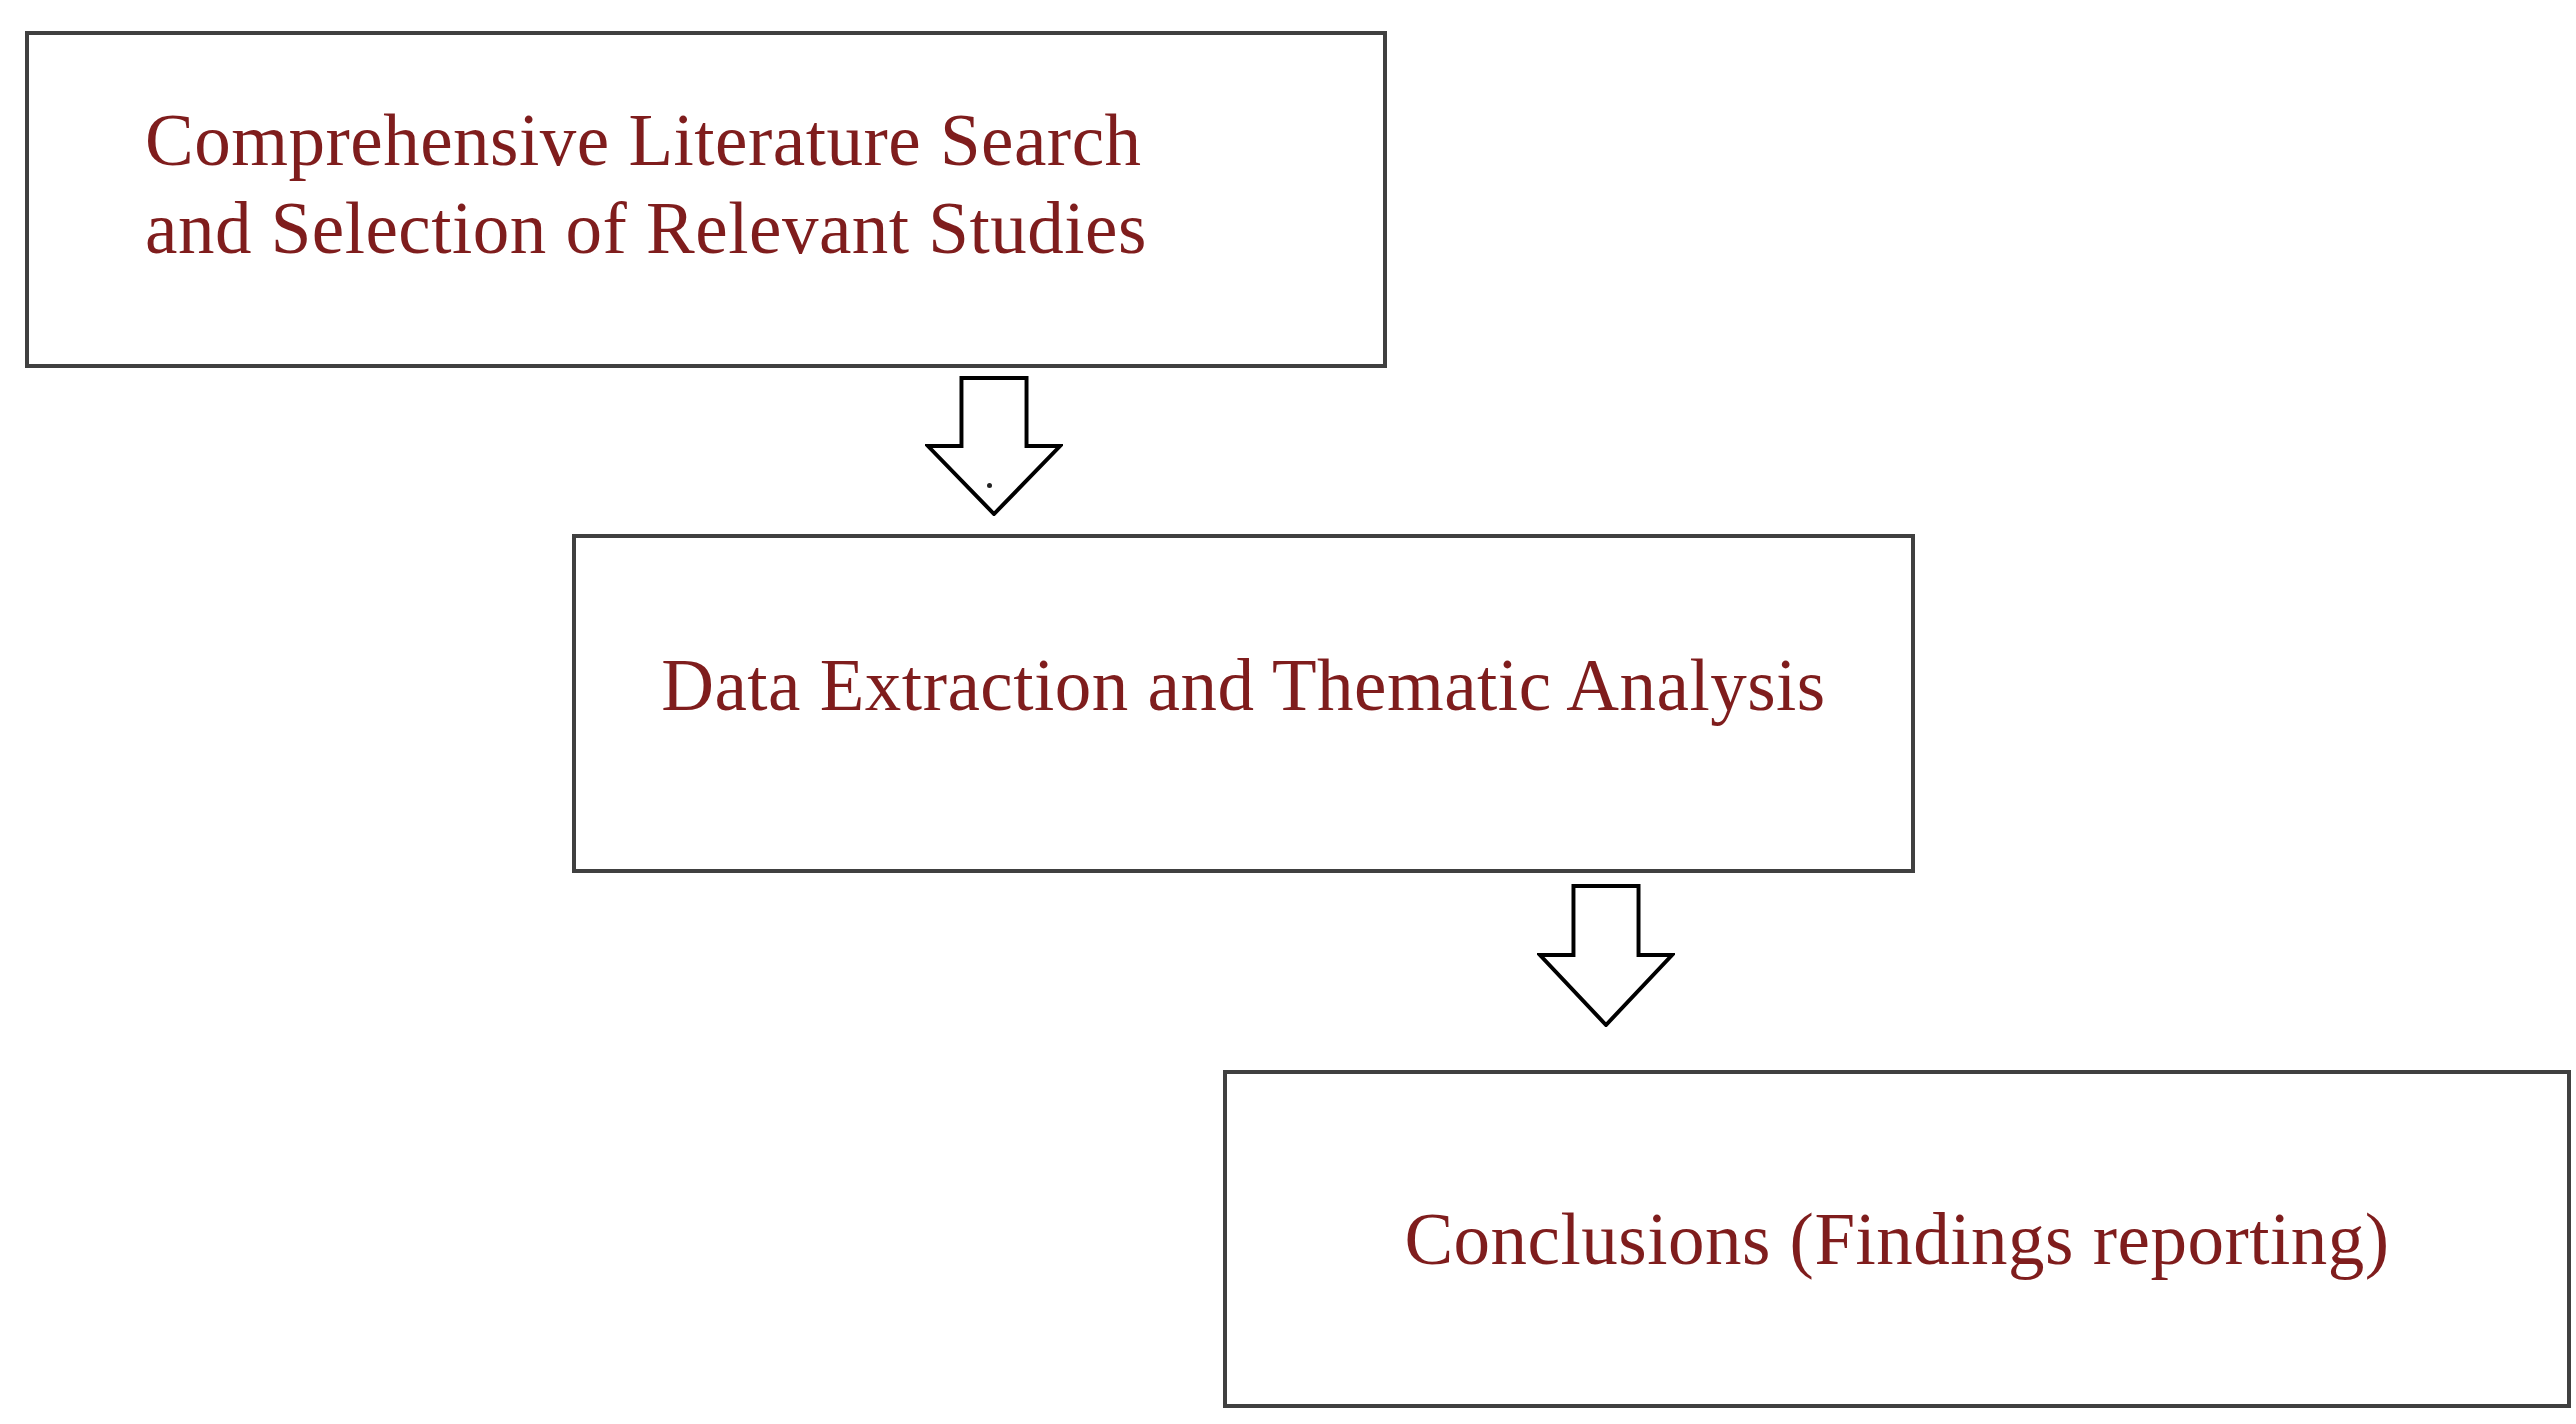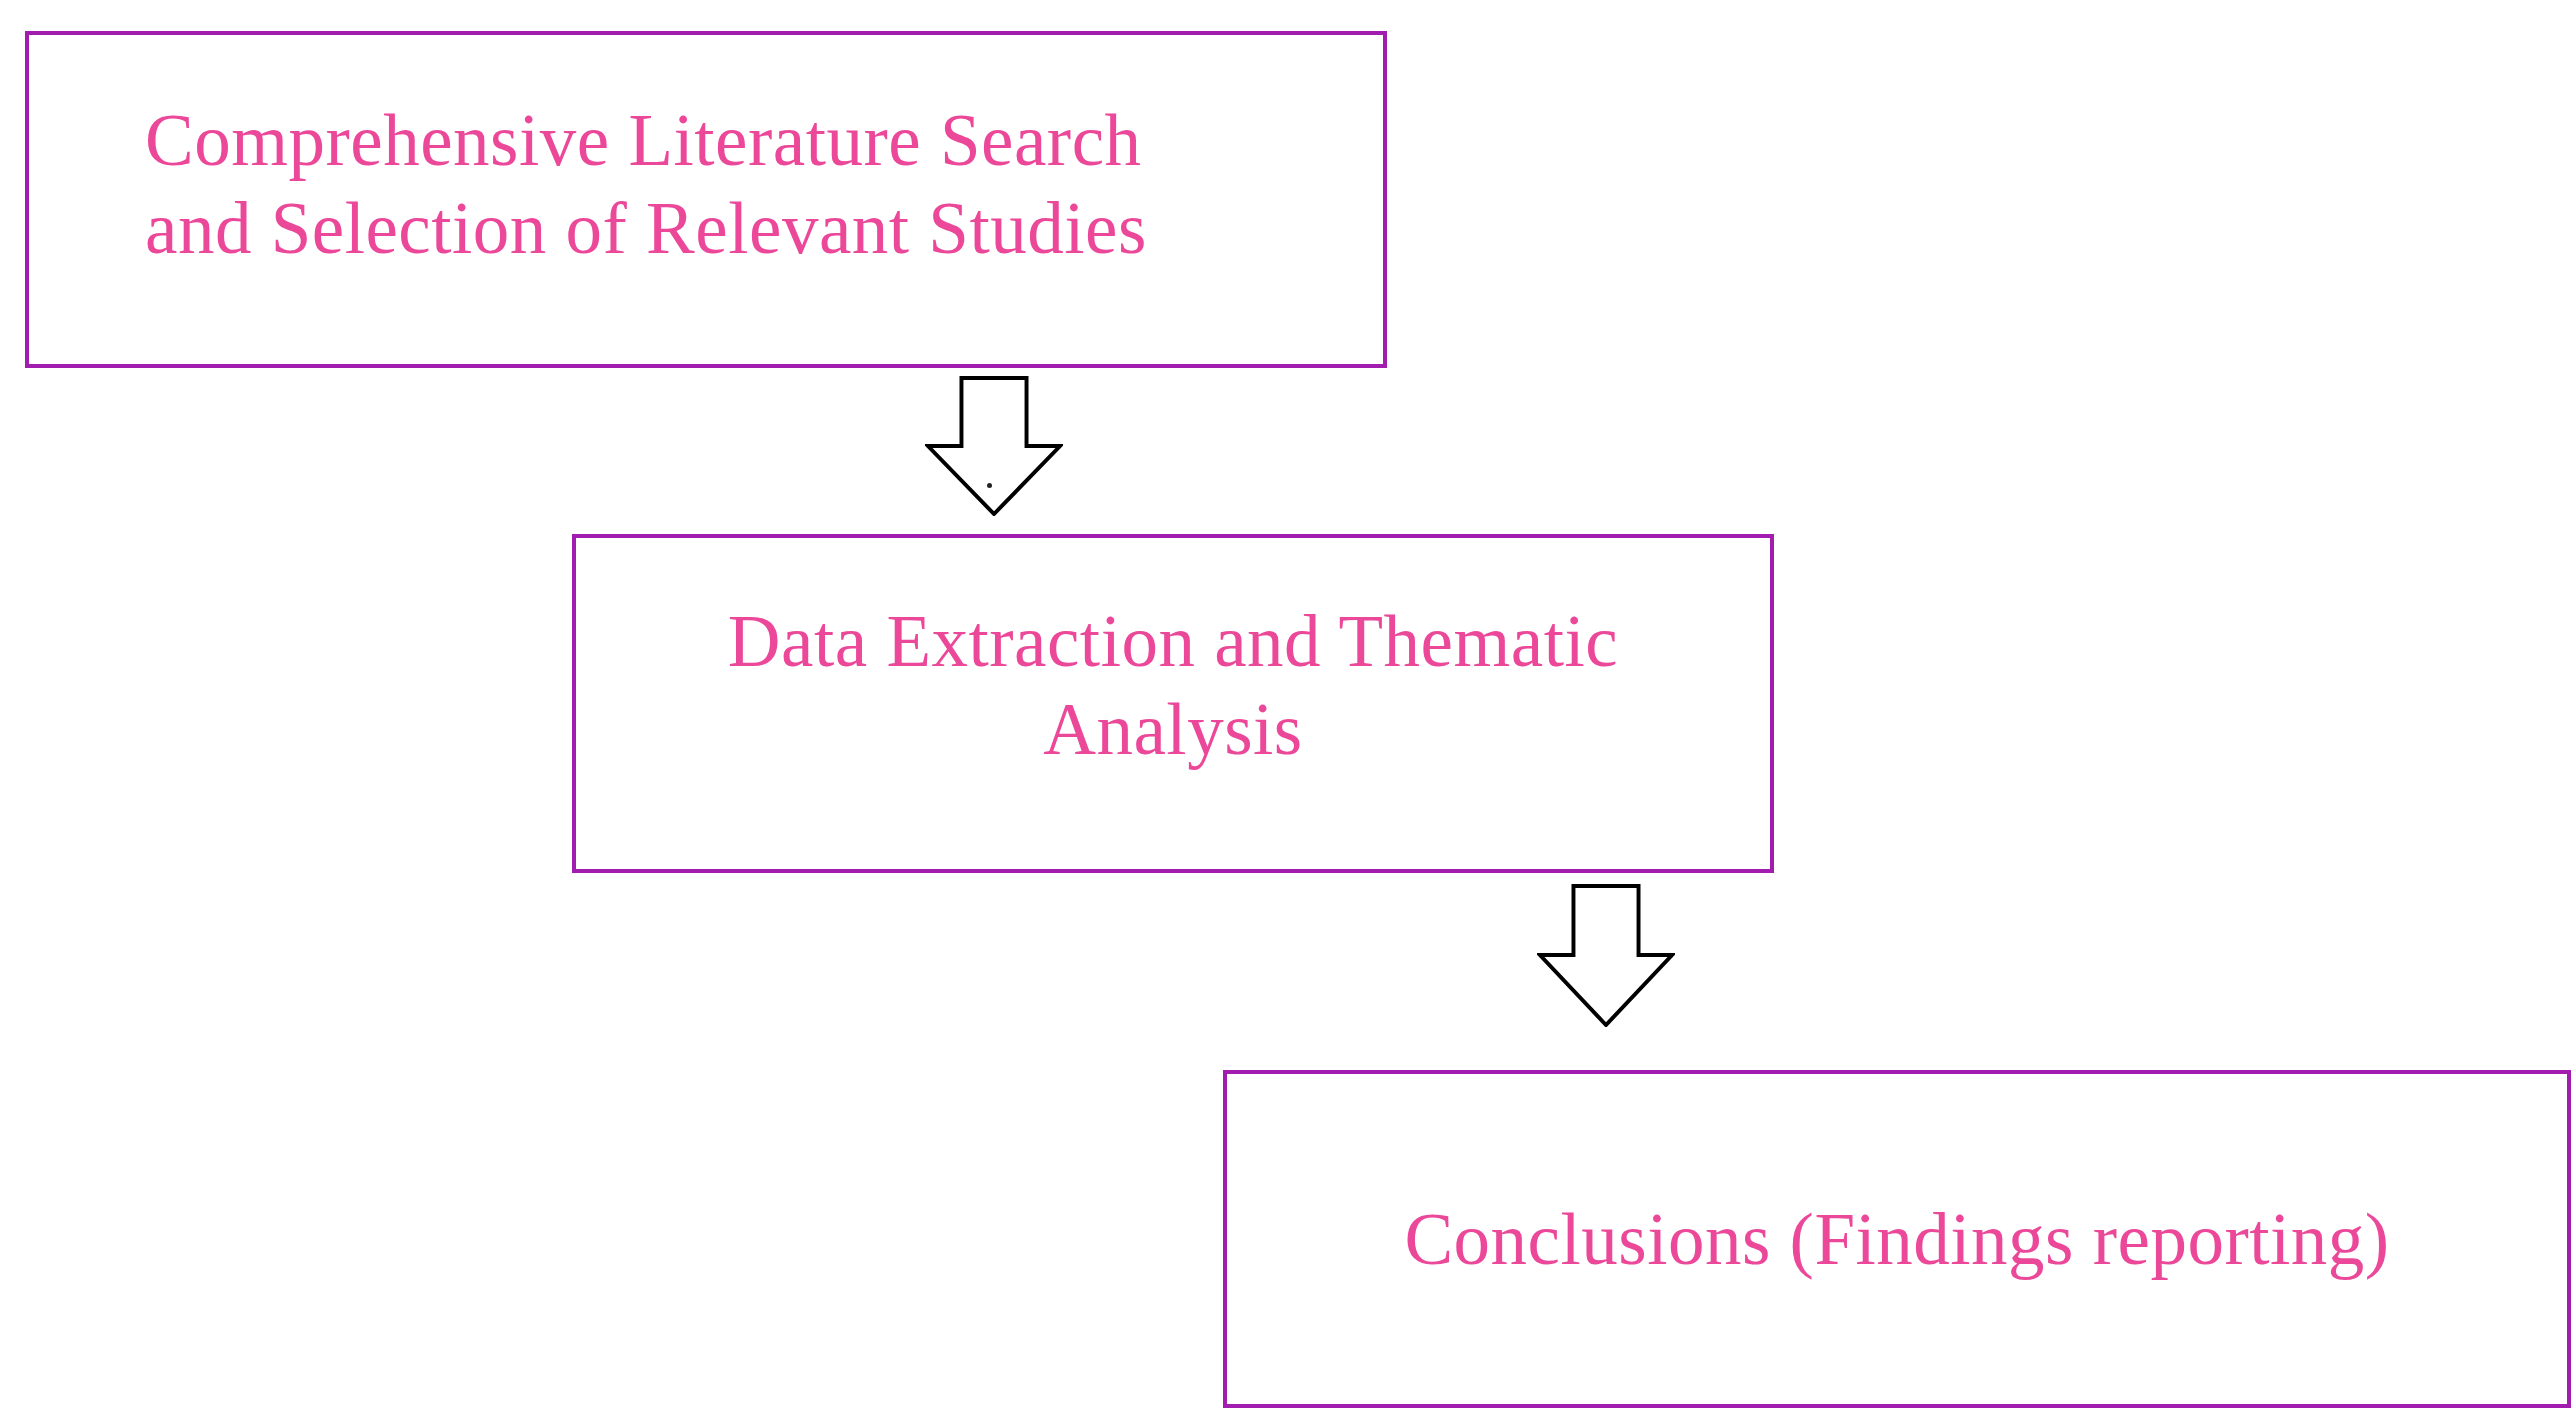--- a/index.html
+++ b/index.html
@@ -11,39 +11,39 @@
     position: relative;
     width: 2576px;
     height: 1425px;
     background: #ffffff;
     font-family: "Liberation Serif", serif;
     overflow: hidden;
   }
   .flow-box {
     position: absolute;
     background: #ffffff;
-    border: 4px solid #a21caf;
+    border: 4px solid #404040;
     box-sizing: border-box;
     display: flex;
     flex-direction: column;
     justify-content: center;
-    color: #ec4899;
+    color: #7f1d1d;
     font-size: 73px;
     line-height: 1.2;
     letter-spacing: 0.5px;
   }
   .box-1 {
     left: 25px;  top: 31px;
     width: 1362px; height: 337px;
     padding: 0 39px 30px 116px;
     text-align: left;
   }
   .box-2 {
     left: 572px; top: 534px;
-    width: 1202px; height: 339px;
+    width: 1343px; height: 339px;
     padding: 0 20px 36px 20px;
     text-align: center;
   }
   .box-3 {
     left: 1223px; top: 1070px;
     width: 1348px; height: 338px;
     padding: 1px 20px 0 20px;
     text-align: center;
   }
   .arrow {

